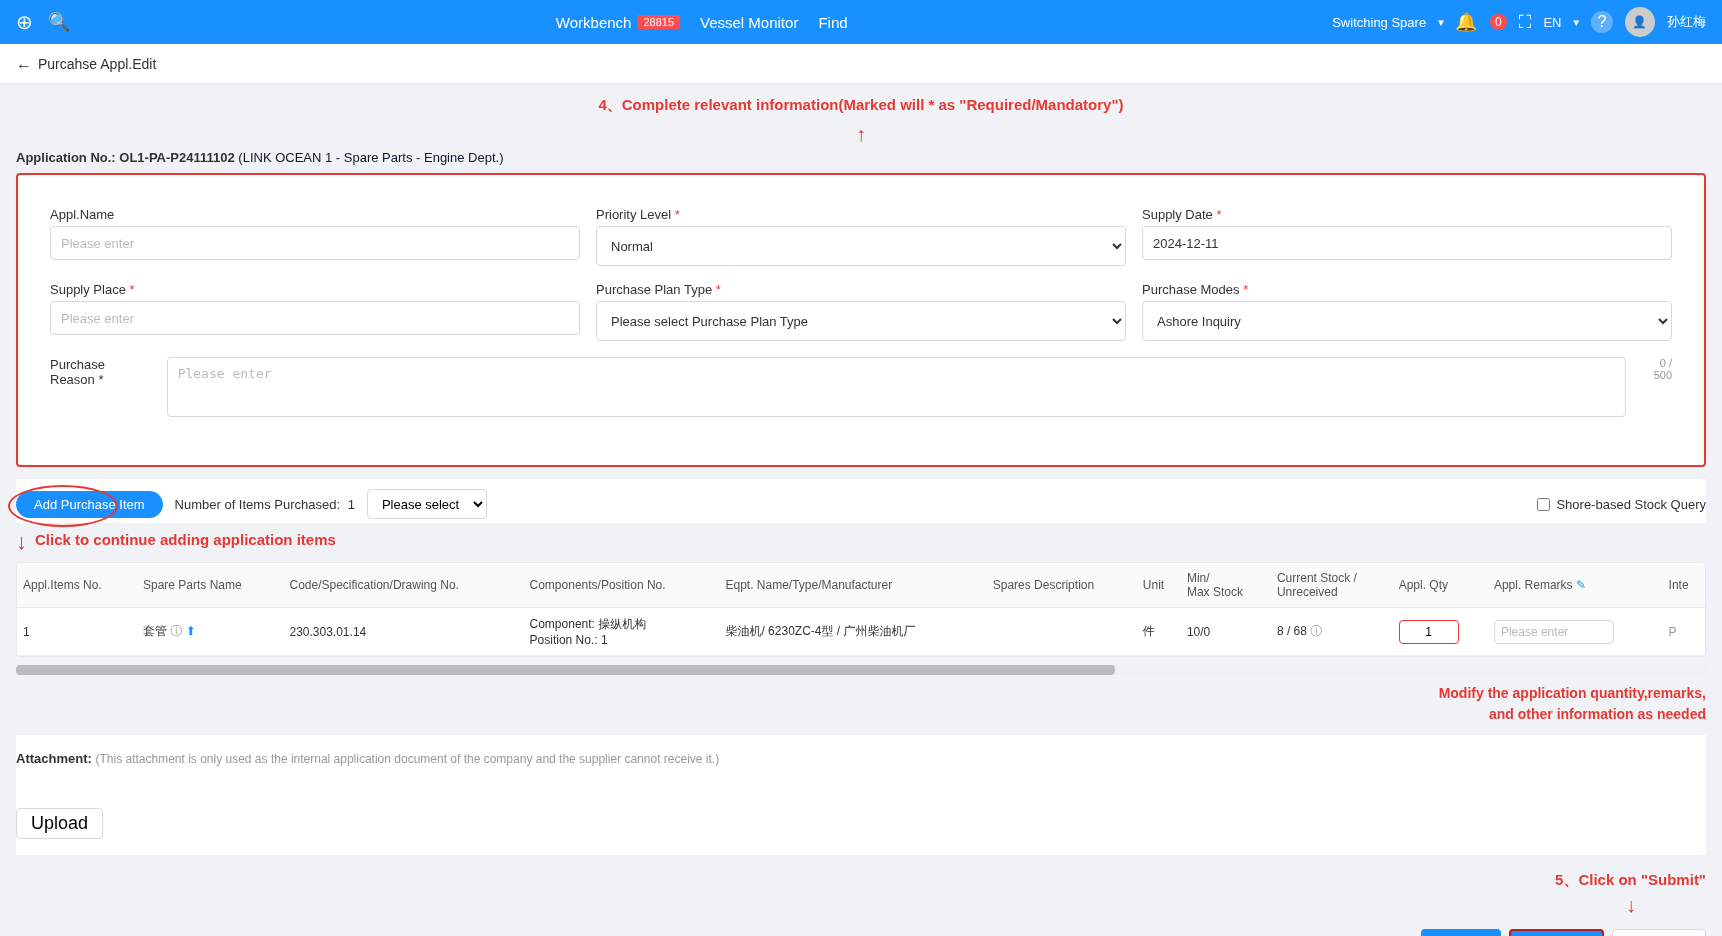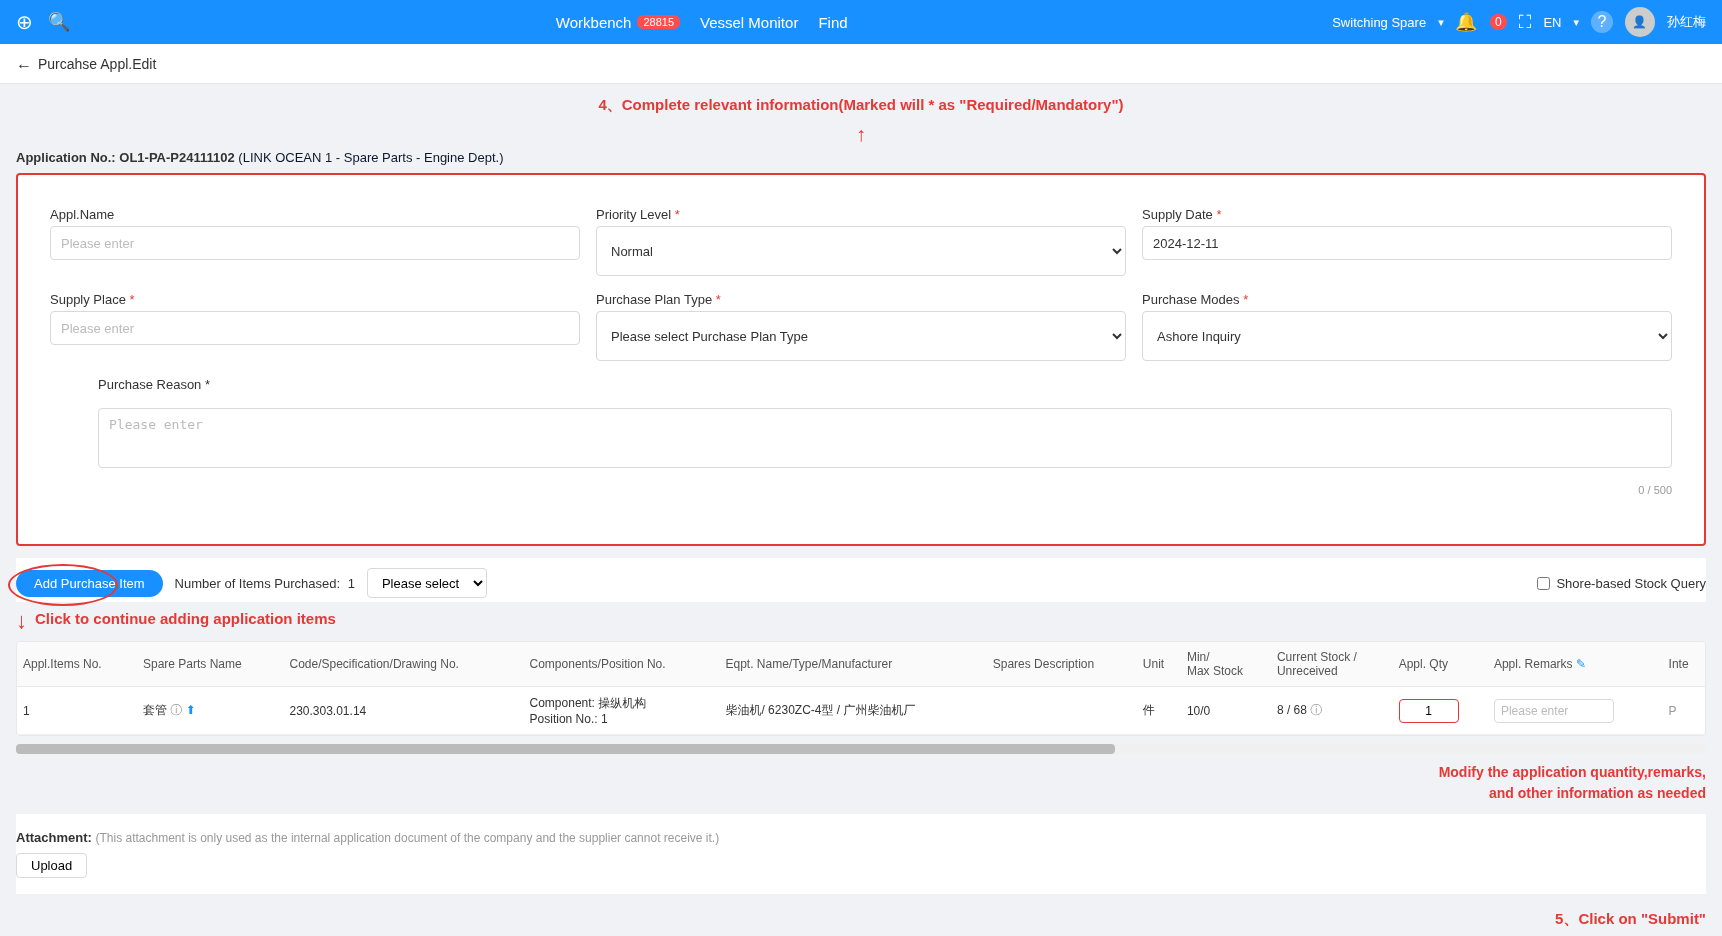--- a/index.html
+++ b/index.html
@@ -22,21 +22,21 @@
       background: transparent;
       border: none;
       color: #fff;
       font-size: 15px;
       cursor: pointer;
       display: flex; align-items: center; gap: 6px;
     }
     .badge {
       background: #ff4d4f;
       color: #fff;
-      border-radius: 6px;
+      border-radius: 1px;
       padding: 1px 6px;
       font-size: 11px;
     }
     .nav-link { color: #fff; font-size: 15px; cursor: pointer; }
 
     
     .breadcrumb-bar {
       background: #fff;
       height: 40px;
       display: flex;
@@ -107,21 +107,21 @@
       outline: none;
       background: #fff;
       color: #333;
     }
     .form-input::placeholder { color: #bbb; }
     .form-select {
       border: 1px solid #d9d9d9;
       border-radius: 4px;
       padding: 6px 10px;
       font-size: 13px;
-      height: 50px;
+      height: 40px;
       outline: none;
       background: #fff;
       color: #333;
       cursor: pointer;
       -webkit-appearance: auto;
     }
     .form-textarea {
       border: 1px solid #d9d9d9;
       border-radius: 4px;
       padding: 8px 10px;
@@ -264,22 +264,23 @@
       padding: 16px 0;
     }
     .attachment-label { font-size: 13px; margin-bottom: 8px; }
     .attachment-label strong { font-weight: bold; }
     .attachment-note { color: #999; font-size: 12px; }
     .upload-btn {
       border: 1px solid #d9d9d9;
       background: #fff;
       border-radius: 4px;
       padding: 4px 14px;
-      font-size: 13px;
-      cursor: pointer;
+      font-size: 18px;
+      cursor: pointer;
+      margin-top: 34px;
     }
 
     
     .bottom-annotation {
       color: #e53935;
       font-size: 15px;
       font-weight: bold;
       text-align: right;
       margin: 16px 0 4px 0;
     }
@@ -447,21 +448,21 @@
           <span class="required">*</span>
         </label>
         <select class="form-select">
           <option>Ashore Inquiry</option>
           <option>Direct Purchase</option>
           <option>Tender</option>
         </select>
       </div>
     </div>
 
-    <div class="form-row" style="flex-direction:column;margin-left:48px;">
+    <div class="form-row" style="flex-direction:row;">
       <label>
         <span>Purchase Reason</span>
         <span class="required">*</span>
       </label>
       <textarea class="form-textarea" placeholder="Please enter" style=""></textarea>
       <div class="char-count">0 / 500</div>
     </div>
   </div>
 
   <div class="toolbar-row">

